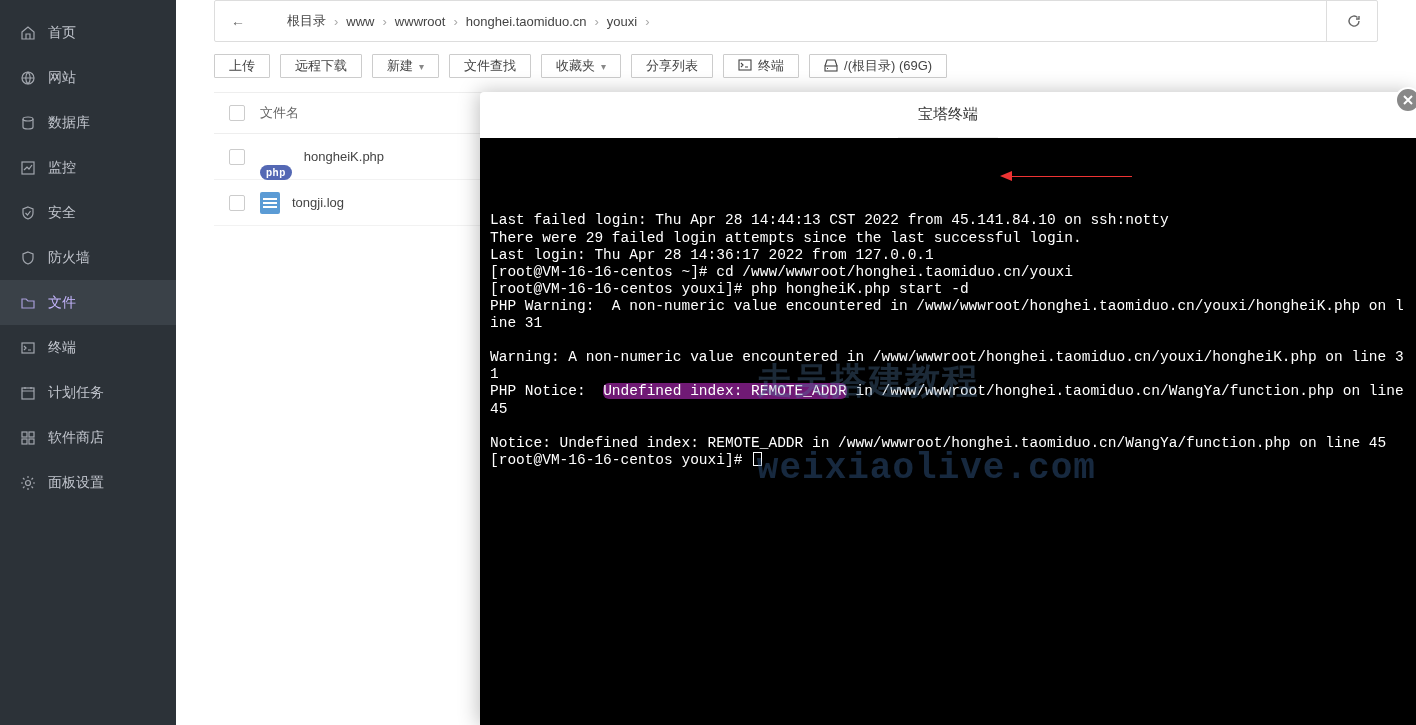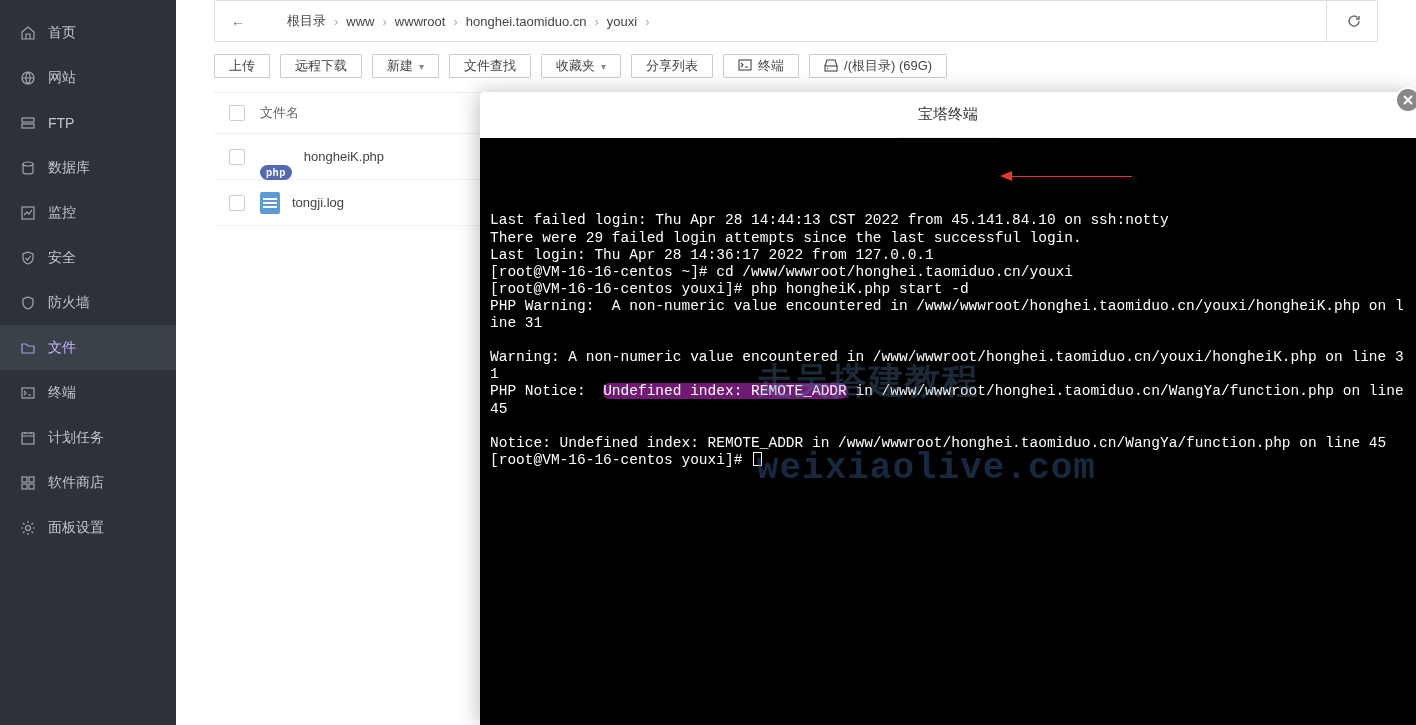--- a/index.html
+++ b/index.html
@@ -77,29 +77,20 @@
           <svg width="16" height="16" viewBox="0 0 16 16" fill="none" stroke="currentColor" stroke-width="1.2">
             <circle cx="8" cy="8" r="6"></circle>
             <path d="M2 8 H14 M8 2 C5 5 5 11 8 14 M8 2 C11 5 11 11 8 14"></path>
           </svg>
         </span>
       <span>网站</span>
     </div>
     <div class="sidebar-item">
       <span class="sidebar-icon">
           <svg width="16" height="16" viewBox="0 0 16 16" fill="none" stroke="currentColor" stroke-width="1.2">
-            <rect x="2" y="3" width="12" height="4"></rect>
-            <rect x="2" y="9" width="12" height="4"></rect>
-          </svg>
-        </span>
-      <span>FTP</span>
-    </div>
-    <div class="sidebar-item">
-      <span class="sidebar-icon">
-          <svg width="16" height="16" viewBox="0 0 16 16" fill="none" stroke="currentColor" stroke-width="1.2">
             <ellipse cx="8" cy="4" rx="5" ry="2"></ellipse>
             <path d="M3 4 V12 C3 13 5 14 8 14 C11 14 13 13 13 12 V4"></path>
           </svg>
         </span>
       <span>数据库</span>
     </div>
     <div class="sidebar-item">
       <span class="sidebar-icon">
           <svg width="16" height="16" viewBox="0 0 16 16" fill="none" stroke="currentColor" stroke-width="1.2">
             <rect x="2" y="2" width="12" height="12"></rect>

